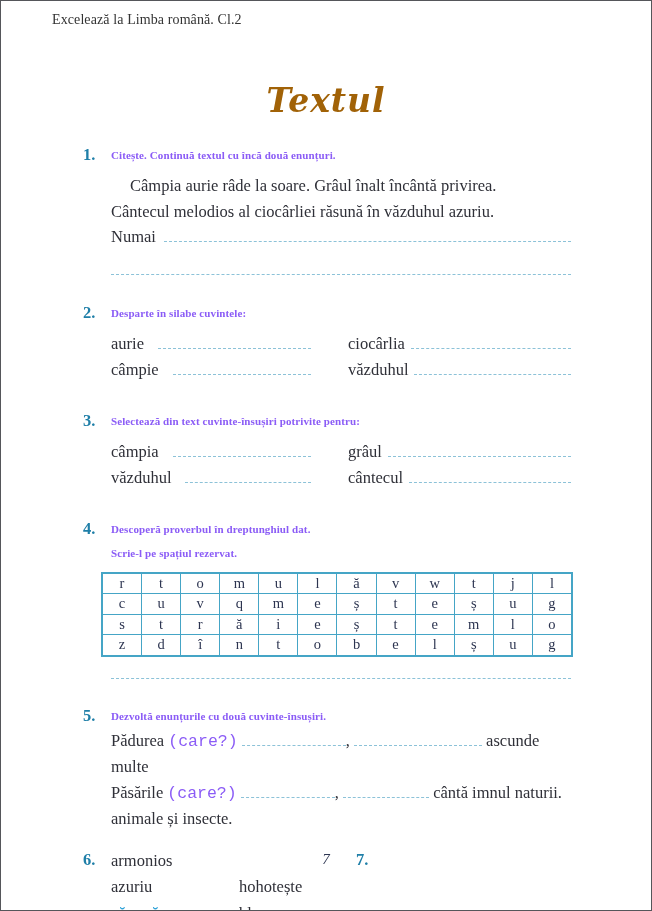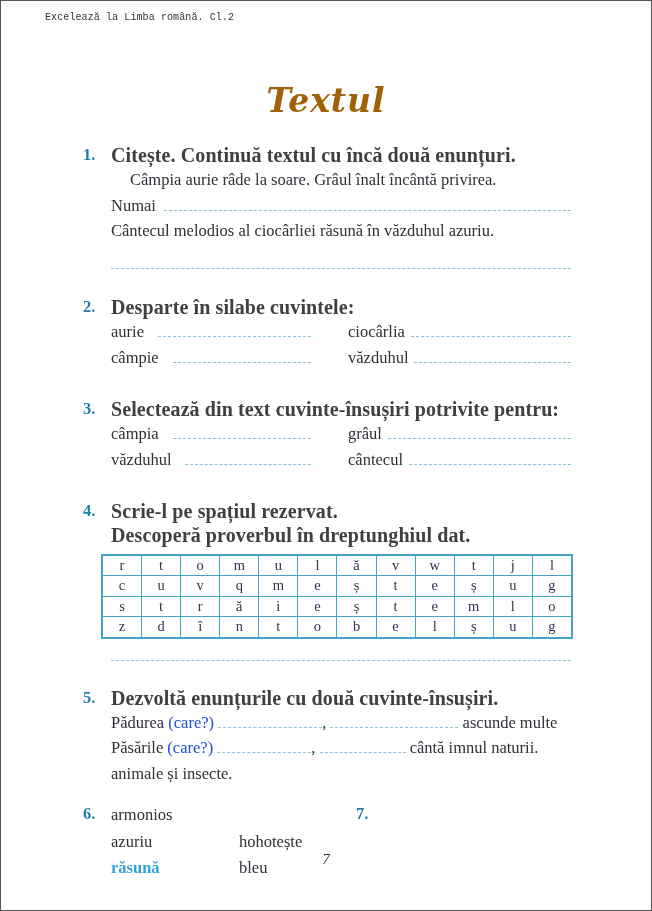--- a/index.html
+++ b/index.html
@@ -6,75 +6,75 @@
   html,body { background:#ffffff; }
   body {
     width:652px; height:911px;
     border:1px solid #55565a;
     position:relative;
     font-family:"Liberation Serif", serif;
     color:#2f3038;
     overflow:hidden;
   }
   .edition-header {
-    position:absolute; top:11px; left:44px;
-    font-family:Liberation Mono, monospace;
-    font-size:10px; color:#333333; letter-spacing:0.1px;
+    position:absolute; top:11px; left:51px;
+    font-family:Liberation Serif, serif;
+    font-size:14px; color:#333333; letter-spacing:0.1px;
   }
   .page-title {
     margin-top:82px;
     text-align:center;
     font-family:"DejaVu Serif", serif;
     font-style:italic; font-weight:bold;
     font-size:33px; color:#a16207;
     letter-spacing:1px;
     line-height:36px;
   }
   .content { padding:0 80px 0 82px; }
   .exercise { display:flex; }
   .ex-num {
     width:28px; flex:0 0 28px;
     color:#1f7fa8; font-weight:bold; font-size:16.5px; line-height:24px;
   }
   .ex-body { flex:1; min-width:0; }
   .ex-title {
-    color:#404040; font-weight:bold; font-size:20px; line-height:24px;
+    color:#8b5cf6; font-weight:bold; font-size:11px; line-height:24px;
     letter-spacing:0.1px;
   }
   .p-line { font-size:16.5px; line-height:25.5px; color:#2f3038; }
   .indent { text-indent:19px; }
   .flexline { display:flex; align-items:baseline; }
   .dash {
     display:inline-block; height:5px;
     border-bottom:1.4px dashed #8cc2d8;
   }
   .dash.grow { flex:1; }
   .rule {
     border-bottom:1.4px dashed #8cc2d8; height:1px;
   }
-  .mt6{} .mt24{margin-top:24px;}
+  .mt6{margin-top:6px;} .mt24{margin-top:24px;}
   
   .word-row { display:flex; font-size:16.5px; line-height:26px; }
   .word-col { display:flex; align-items:baseline; }
   .word-col.left { width:200px; margin-right:37px;gap:8px; }
   .word-col.right { flex:1; }
   .word-col .dash { flex:1; margin-left:6px; }
   
   .letter-grid {
     margin-left:-10px; margin-top:7px; width:472px;
     border:2px solid #45a5c6;
   }
   .grid-row { display:flex; border-top:1px solid #45a5c6; }
   .grid-row:first-child { border-top:none; }
   .grid-cell {
     flex:1; text-align:center; font-size:14.5px; line-height:19.5px;
     color:#2c3450; border-left:1px solid #45a5c6;
   }
   .grid-cell:first-child { border-left:none; }
-  .hint-blue { color:#1d4ed8; }
+  .hint-blue { color:#8b5cf6;font-family:Liberation Mono, monospace; }
   .hl { color:#2fa2d8; font-weight:bold; }
   
   .pair-row { display:flex; font-size:16.5px; line-height:26.5px; }
   .pair-left { width:128px; }
   
   .bottom-cols { display:flex; margin-top:16px; }
   .col6 { width:273px; flex:0 0 273px; }
   .col7 { flex:1; }
   .col7 .ex-title { line-height:25px; }
   .answer-rule { margin-top:25px; }
@@ -90,25 +90,25 @@
 
 <h1 class="page-title">Textul</h1>
 
 <div class="content">
 
   <div class="exercise mt24">
     <div class="ex-num">1.</div>
     <div class="ex-body">
       <div class="ex-title">Citește. Continuă textul cu încă două enunțuri.</div>
       <div class="p-line indent mt6">Câmpia aurie râde la soare. Grâul înalt încântă privirea.</div>
+      <div class="p-line">Cântecul melodios al ciocârliei răsună în văzduhul azuriu.</div>
       <div class="p-line flexline">
         <span>Numai</span>
         <span class="dash grow" style="margin-left:8px;"></span>
       </div>
-      <div class="p-line">Cântecul melodios al ciocârliei răsună în văzduhul azuriu.</div>
       <div class="rule" style="margin-top:24px;"></div>
     </div>
   </div>
 
   <div class="exercise" style="margin-top:26px;">
     <div class="ex-num">2.</div>
     <div class="ex-body">
       <div class="ex-title">Desparte în silabe cuvintele:</div>
       <div class="word-row mt6">
         <div class="word-col left">
@@ -156,22 +156,22 @@
             <span>cântecul</span>
             <span class="dash"></span>
           </div>
       </div>
     </div>
   </div>
 
   <div class="exercise" style="margin-top:26px;">
     <div class="ex-num">4.</div>
     <div class="ex-body">
+      <div class="ex-title">Descoperă proverbul în dreptunghiul dat.</div>
       <div class="ex-title">Scrie-l pe spațiul rezervat.</div>
-      <div class="ex-title">Descoperă proverbul în dreptunghiul dat.</div>
       <div class="letter-grid" id="letter-grid">
           <div class="grid-row">
             <div class="grid-cell">r</div>
             <div class="grid-cell">t</div>
             <div class="grid-cell">o</div>
             <div class="grid-cell">m</div>
             <div class="grid-cell">u</div>
             <div class="grid-cell">l</div>
             <div class="grid-cell">ă</div>
             <div class="grid-cell">v</div>

